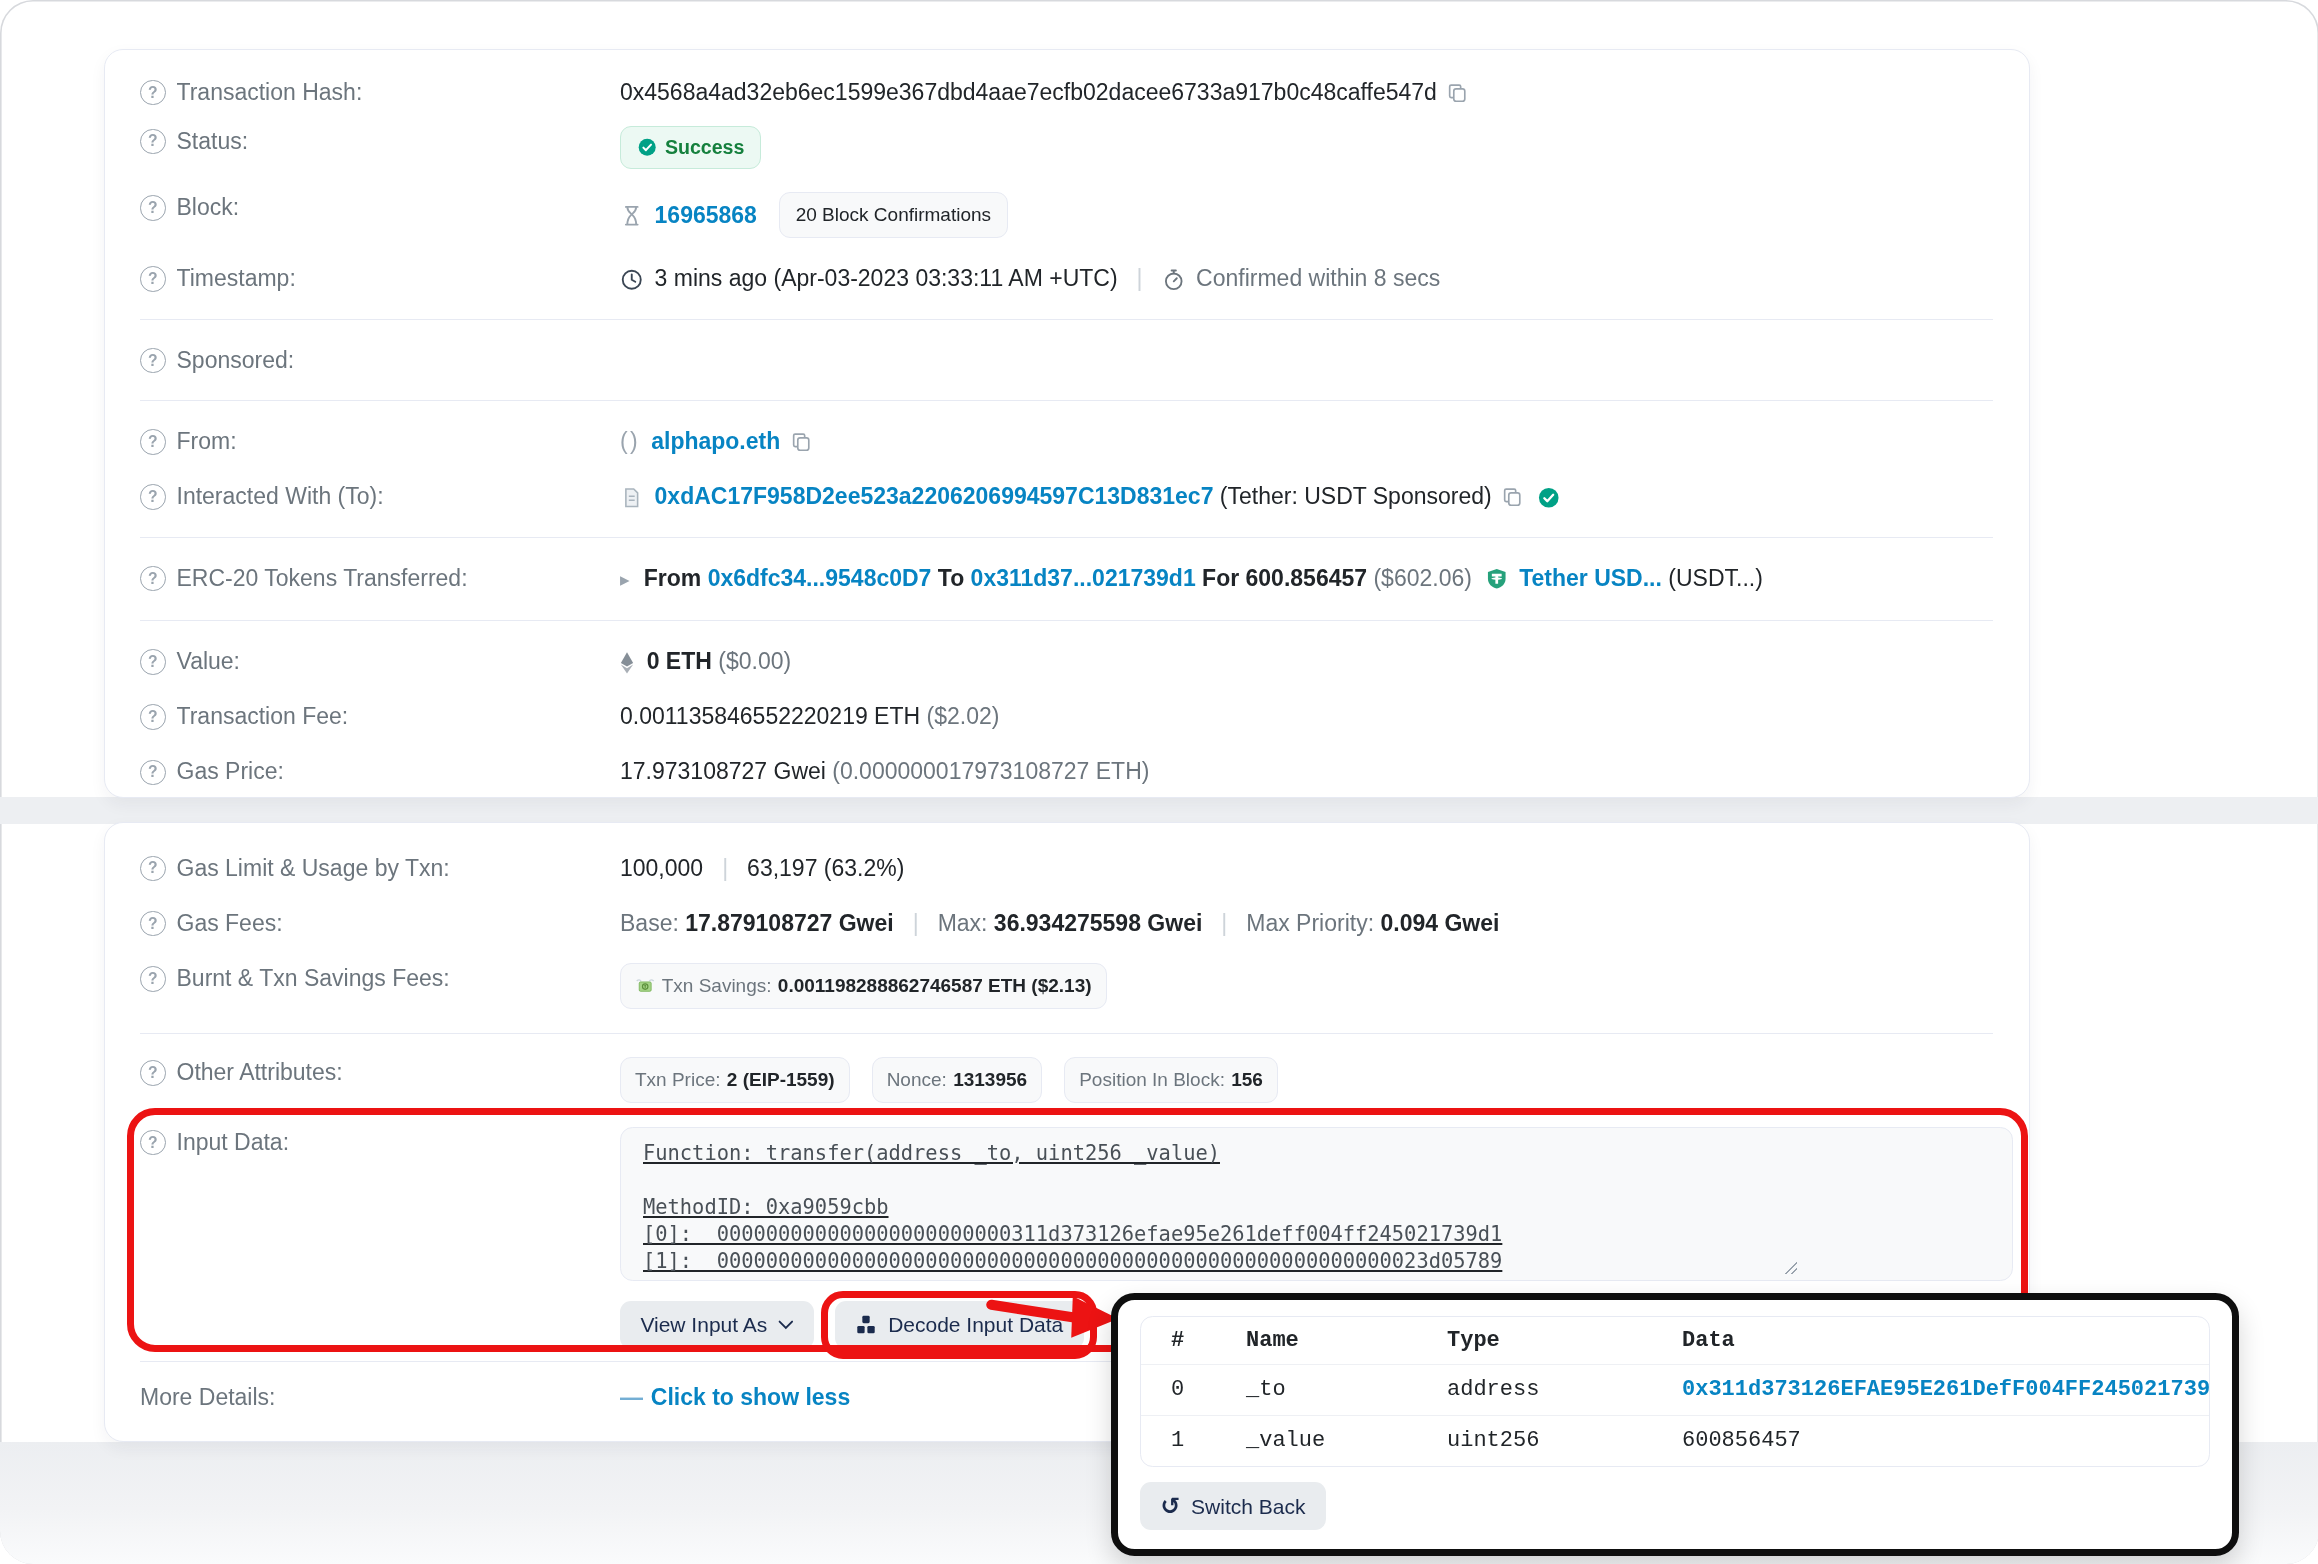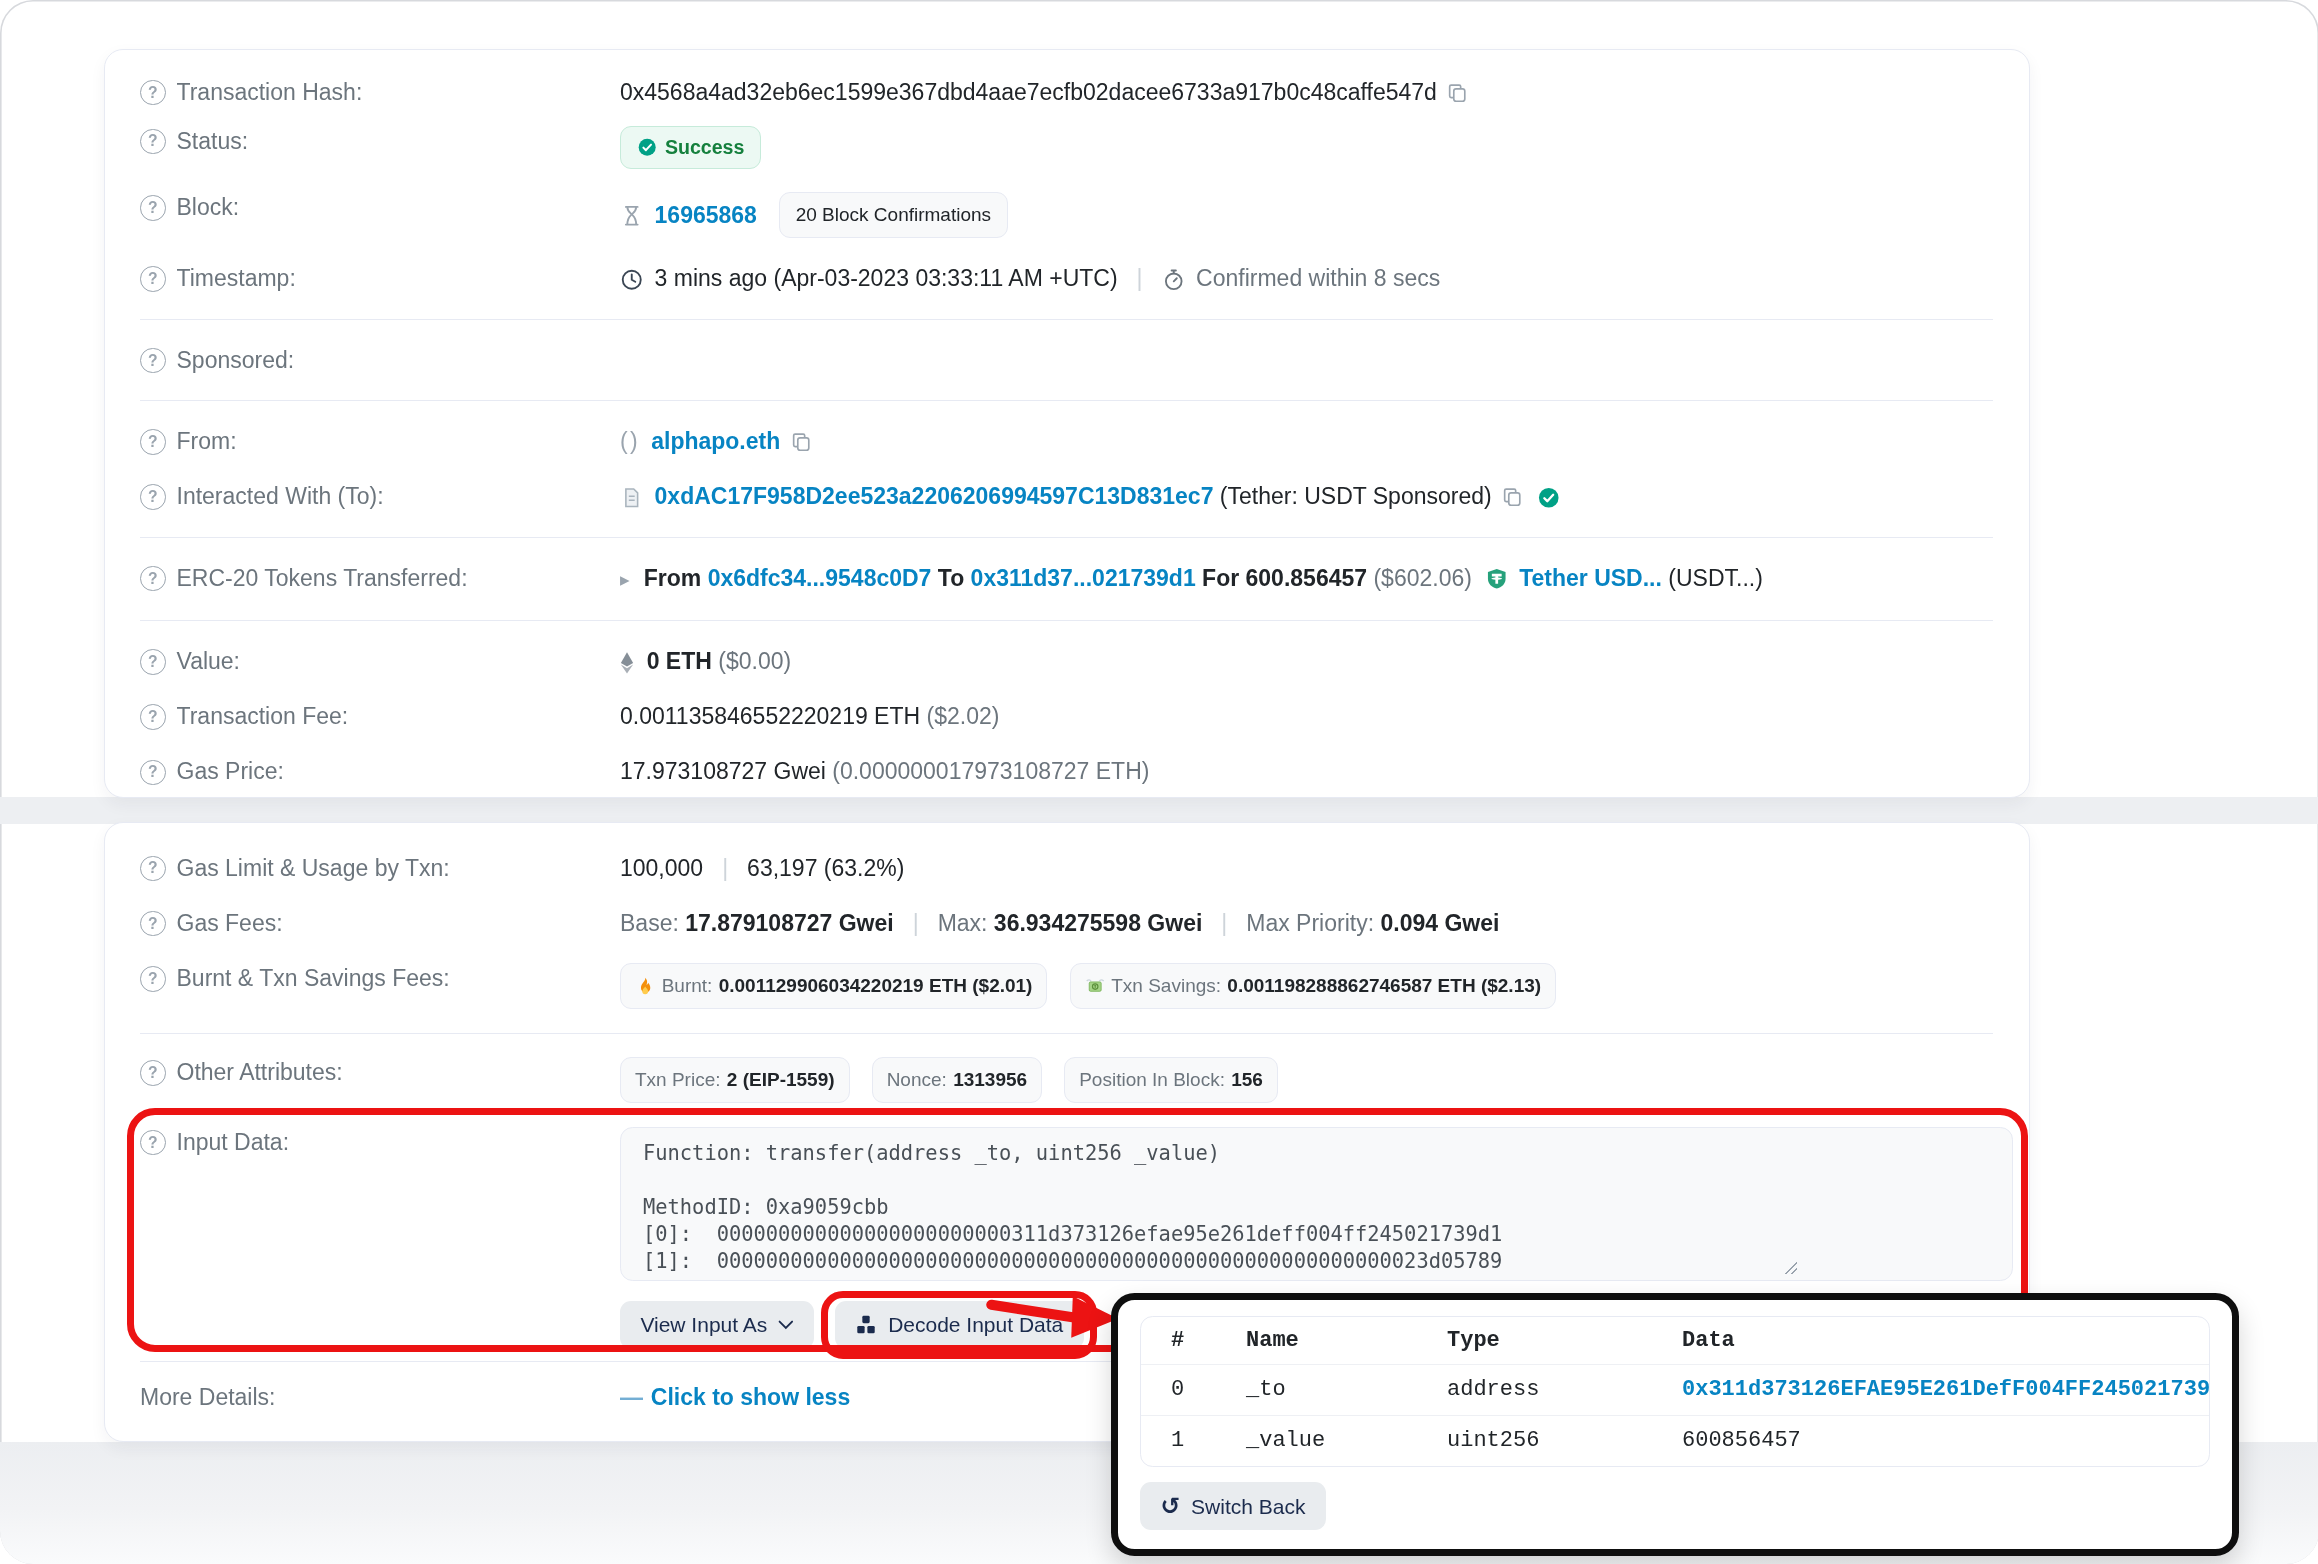--- a/index.html
+++ b/index.html
@@ -31,21 +31,21 @@
   .i30{width:23.5px;height:23.5px;vertical-align:-4.7px;margin-right:4.7px;}
   .ens{color:#9aa4ae;letter-spacing:2.4px;margin-right:4.7px;}
   .tri{color:#9aa4ae;font-size:19px;margin-right:7.8px;}
   .badge-success{display:inline-flex;align-items:center;gap:7.8px;background:#ecf9f3;
     border:1.6px solid #c6ebda;border-radius:11px;padding:5.5px 15.7px;color:#15803d;font-size:19.6px;font-weight:600;}
   .badge-gray{display:inline-flex;align-items:center;gap:6.3px;background:#f8f9fa;border:1.6px solid #e7eaf3;
     border-radius:11px;padding:7px 14px;font-size:19px;color:#6c757d;margin-right:15.7px;}
   .badge-gray b{color:#212529;font-weight:700;}
   .badge-conf{display:inline-block;background:#f8f9fa;border:1.6px solid #e7eaf3;border-radius:11px;
     padding:7px 15.7px;font-size:19px;font-weight:400;color:#212529;margin-left:15.7px;vertical-align:1.6px;}
-  .inputwrap{position:relative;width:1184px;}
+  .inputwrap{position:relative;width:1184px;text-decoration:underline;}
   .inputbox{box-sizing:border-box;width:1393px;height:154px;background:#f8f9fa;border:1.6px solid #e7eaf3;
     border-radius:12.6px;padding:12.6px 22px;font-family:"DejaVu Sans Mono",monospace;font-size:20.4px;
     line-height:27px;color:#495057;white-space:pre;overflow:hidden;}
   .resize-handle{position:absolute;right:7px;bottom:7px;width:15.7px;height:15.7px;
     background:linear-gradient(135deg,transparent 0 60%,#9aa4ae 60% 67%,transparent 67%),
                linear-gradient(135deg,transparent 0 80%,#9aa4ae 80% 87%,transparent 87%);}
   .btnrow{display:flex;gap:20.4px;margin-top:20.4px;align-items:center;}
   .btn{display:inline-flex;align-items:center;gap:11px;background:#e9ecef;border:none;border-radius:11px;
     padding:10.2px 20.4px;font-family:"Liberation Sans",sans-serif;font-size:21px;font-weight:500;
     color:#1b2b4d;cursor:pointer;line-height:27px;}
@@ -291,28 +291,20 @@
     </div>
 
     <div class="row">
       <div class="lbl">
         <span class="q">?</span>
         <span>Burnt &amp; Txn Savings Fees:</span>
       </div>
       <div class="val">
         <span class="badge-gray">
           <svg width="20.4" height="20.4" viewBox="0 0 24 24">
-              <path d="M12 2c1 4-5 6-5 12a5.5 5.5 0 0 0 11 0c0-3-1.5-4.5-2.5-6-.5 1.5-1 2-2 2.5C14.5 8 15 5 12 2z" fill="#f4900c"></path>
-              <path d="M12 21.5a3.4 3.4 0 0 1-3.4-3.5c0-2.3 2.1-3.2 3.4-5.5 1.3 2.3 3.4 3.2 3.4 5.5a3.4 3.4 0 0 1-3.4 3.5z" fill="#ffcc4d"></path>
-            </svg>
-          <span>Burnt:</span>
-          <b>0.001129906034220219 ETH ($2.01)</b>
-        </span>
-        <span class="badge-gray">
-          <svg width="20.4" height="20.4" viewBox="0 0 24 24">
               <path d="M2 6c2-2 4-2 5 0M17 6c1-2 3-2 5 0" stroke="#ccd6dd" stroke-width="1.6" fill="none"></path>
               <rect x="5" y="7" width="14" height="11" rx="1.5" fill="#a6d388" stroke="#77b255"></rect>
               <circle cx="12" cy="12.5" r="3.2" fill="none" stroke="#5c913b" stroke-width="1.4"></circle>
               <path d="M12 10.5v4M10.8 11.5h2.4" stroke="#5c913b" stroke-width="1.2"></path>
             </svg>
           <span>Txn Savings:</span>
           <b>0.001198288862746587 ETH ($2.13)</b>
         </span>
       </div>
     </div>

